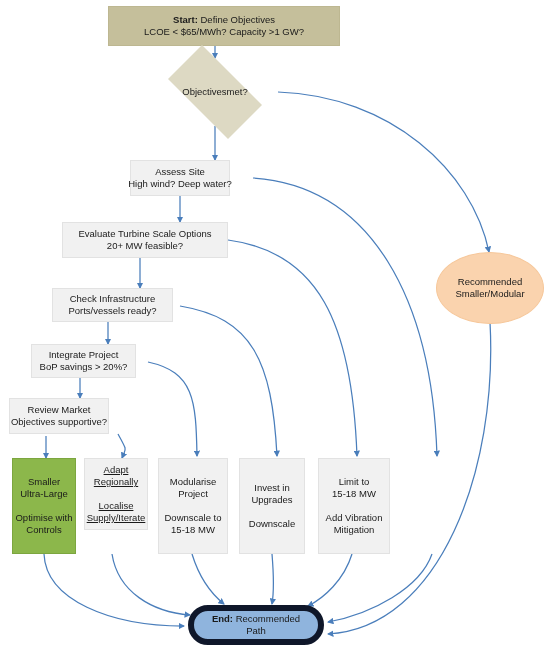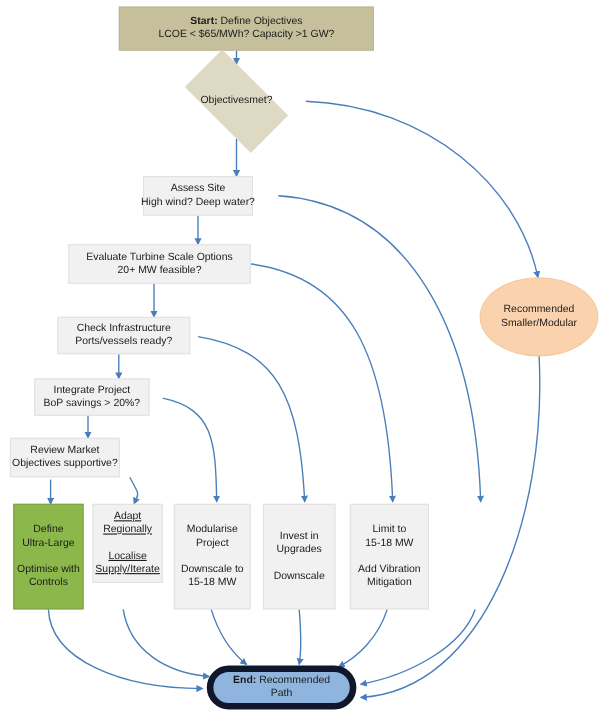--- a/index.html
+++ b/index.html
@@ -179,21 +179,21 @@
     <span class="line">Review Market</span>
     <span class="line">Objectives supportive?</span>
   </div>
 
   <div class="node ellipse" style="left:436px; top:252px; width:108px; height:72px;">
     <span class="line">Recommended</span>
     <span class="line">Smaller/Modular</span>
   </div>
 
   <div class="node green" style="left:12px; top:458px; width:64px; height:96px;">
-    <span class="line">Define</span>
+    <span class="line">Smaller</span>
     <span class="line">Ultra-Large</span>
     <span class="gap"></span>
     <span class="line">Optimise with</span>
     <span class="line">Controls</span>
   </div>
 
   <div class="node proc" style="left:84px; top:458px; width:64px; height:72px;text-decoration:underline;">
     <span class="line">Adapt</span>
     <span class="line">Regionally</span>
     <span class="gap"></span>

